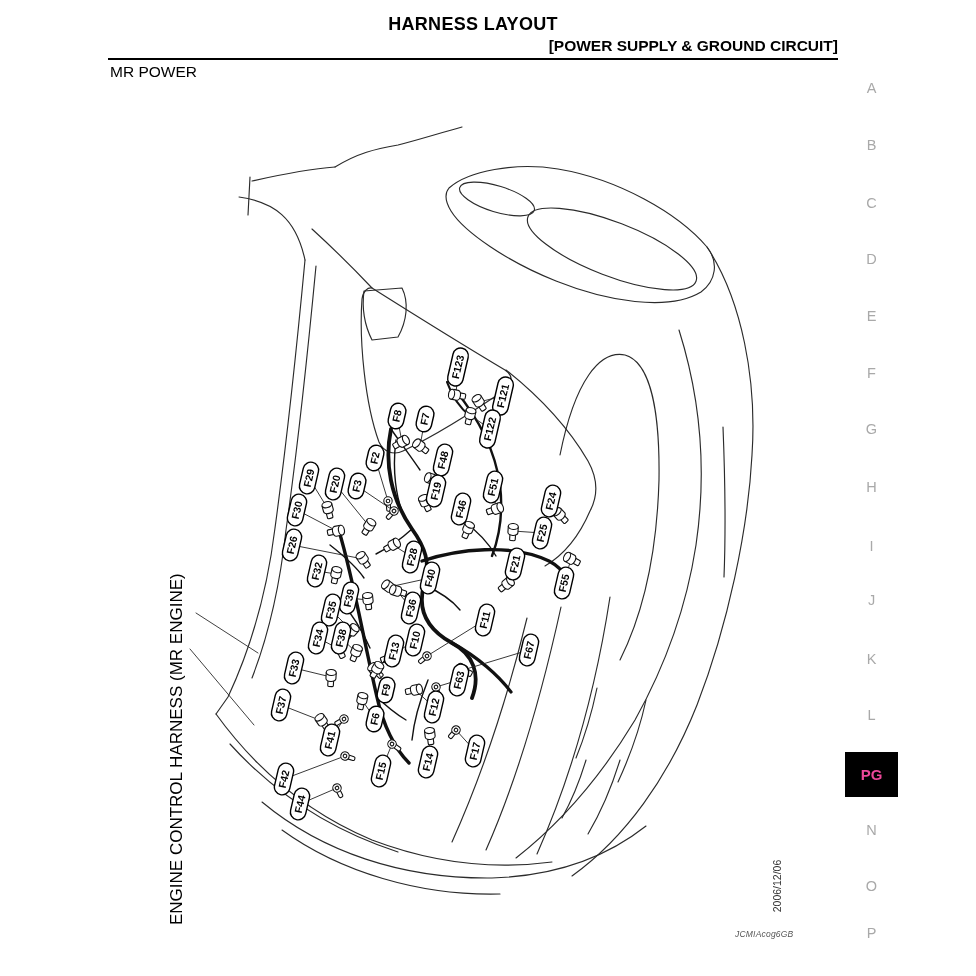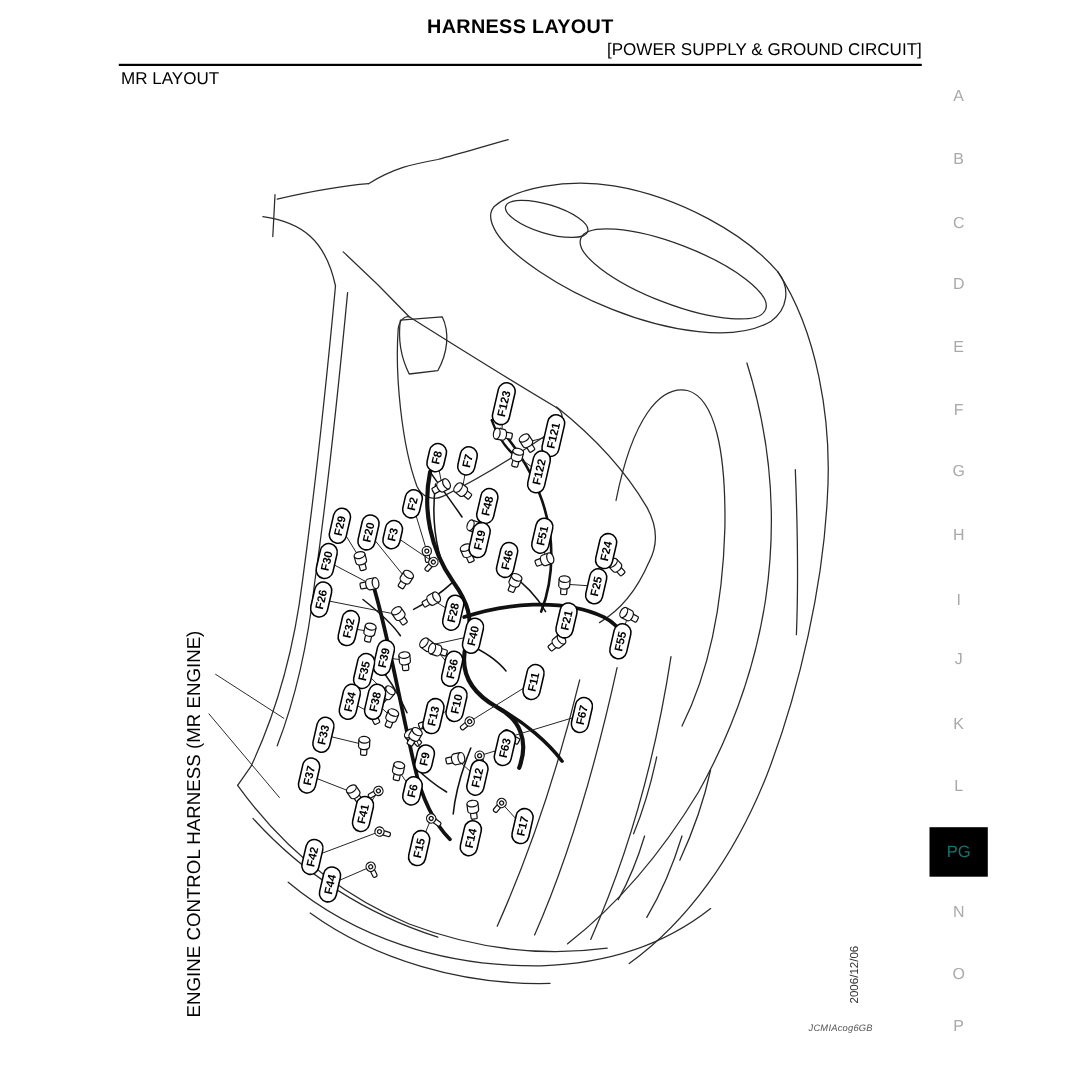--- a/index.html
+++ b/index.html
@@ -8,21 +8,21 @@
     font-family:"Liberation Sans",sans-serif;color:#000;overflow:hidden;
   }
   .hdr-title{
     position:absolute;left:108px;top:14px;width:730px;text-align:center;
     font-size:18px;font-weight:bold;letter-spacing:.3px;
   }
   .hdr-section{
     position:absolute;left:108px;top:40px;font-size:15.5px;font-weight:normal;
   }
   .hdr-subsection{
-    position:absolute;right:138px;top:37px;font-size:15.5px;font-weight:normal;
+    position:absolute;right:138px;top:37px;font-size:15.5px;font-weight:bold;
   }
   .hdr-rule{
     position:absolute;left:108px;top:58px;width:730px;height:2px;background:#000;
   }
   .hdr-page-heading{
     position:absolute;left:110px;top:63px;font-size:15.5px;
   }
   .side-caption{
     position:absolute;left:13px;top:749px;width:330px;height:22px;
     font-size:17px;text-align:center;white-space:nowrap;
@@ -33,35 +33,35 @@
     text-align:center;transform:rotate(-90deg);transform-origin:center;
   }
   .figure-code{
     position:absolute;left:735px;top:929px;font-size:8.5px;color:#555;letter-spacing:.2px;font-style:italic;
   }
   .side-letter{
     position:absolute;left:845px;width:53px;text-align:center;
     font-size:14.5px;color:#a9a9a9;
   }
   .pg-box{
-    position:absolute;background:#000;color:#0f766e;font-weight:normal;font-size:15px;
+    position:absolute;background:#000;color:#ec4899;font-weight:bold;font-size:15px;
     display:flex;align-items:center;justify-content:center;
   }
   svg text{font-family:"Liberation Sans",sans-serif;}
   .diagram-svg{position:absolute;left:0;top:0;}
 </style>
 </head>
 <body>
 
 <div class="page">
 
   <div class="hdr-title">HARNESS LAYOUT</div>
   <div class="hdr-subsection">[POWER SUPPLY &amp; GROUND CIRCUIT]</div>
   <div class="hdr-rule"></div>
-  <div class="hdr-page-heading">MR LAYOUT</div>
+  <div class="hdr-page-heading">MR POWER</div>
 
   <div class="side-caption">ENGINE CONTROL HARNESS (MR ENGINE)</div>
 
   <div class="date-stamp">2006/12/06</div>
   <div class="figure-code">JCMIAcog6GB</div>
 
   <div id="sidebar">
       <div class="side-letter" style="top: 80px; color: rgb(169, 169, 169);">A</div>
       <div class="side-letter" style="top: 137px; color: rgb(169, 169, 169);">B</div>
       <div class="side-letter" style="top: 195px; color: rgb(169, 169, 169);">C</div>

